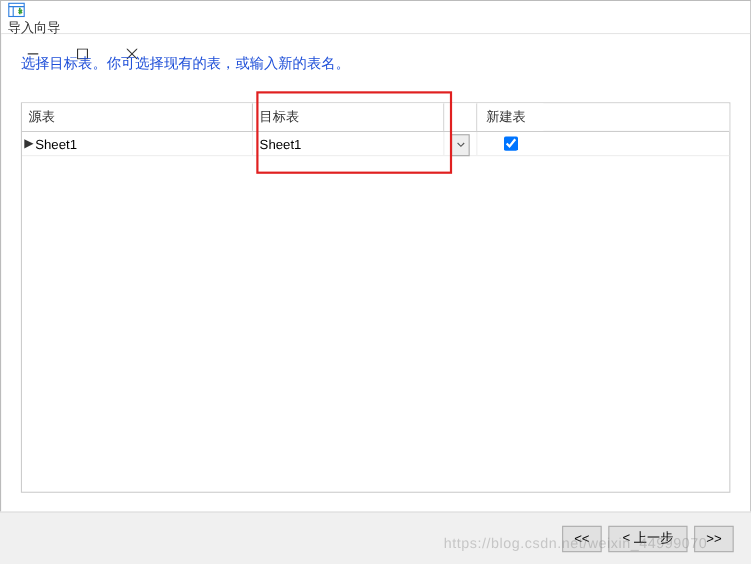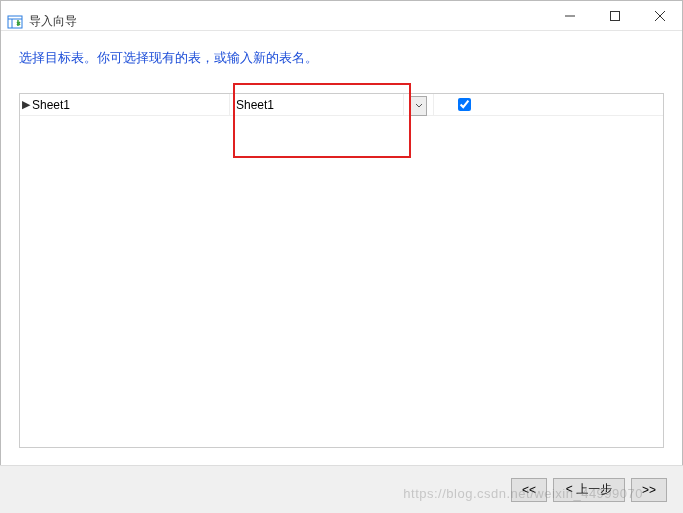--- a/index.html
+++ b/index.html
@@ -14,22 +14,23 @@
       width: 683px;
       height: 513px;
       overflow: hidden;
       border: 1px solid #bbb;
     }
     .titlebar {
       height: 30px;
       background: #fff;
       border-bottom: 1px solid #e5e5e5;
       display: flex;
-      align-items: flex-end;
+      align-items: flex-start;
       padding: 0 0 0 6px;
+      flex-direction: column;
     }
     .title-icon {
       width: 16px;
       height: 16px;
       margin-right: 6px;
       display: inline-flex;
     }
     .title-text {
       flex: 1;
       color: #333;
@@ -206,20 +207,26 @@
         </svg>
     </div>
   </div>
 </div>
 
 <div class="instruction">选择目标表。你可选择现有的表，或输入新的表名。</div>
 
 <div class="content">
   <div class="grid-wrapper">
     <div class="highlight-box"></div>
+    <div class="grid-header">
+      <div class="grid-header-cell col-source">源表</div>
+      <div class="grid-header-cell col-target">目标表</div>
+      <div class="grid-header-cell col-dd"></div>
+      <div class="grid-header-cell col-new">新建表</div>
+    </div>
     <div class="grid-row">
       <div class="grid-cell col-source">
         <span class="row-marker">▶</span>
         <span>Sheet1</span>
       </div>
       <div class="grid-cell col-target">
         <input class="target-input" type="text" value="Sheet1" style="">
       </div>
       <div class="grid-cell col-dd">
         <div class="dropdown-btn">

